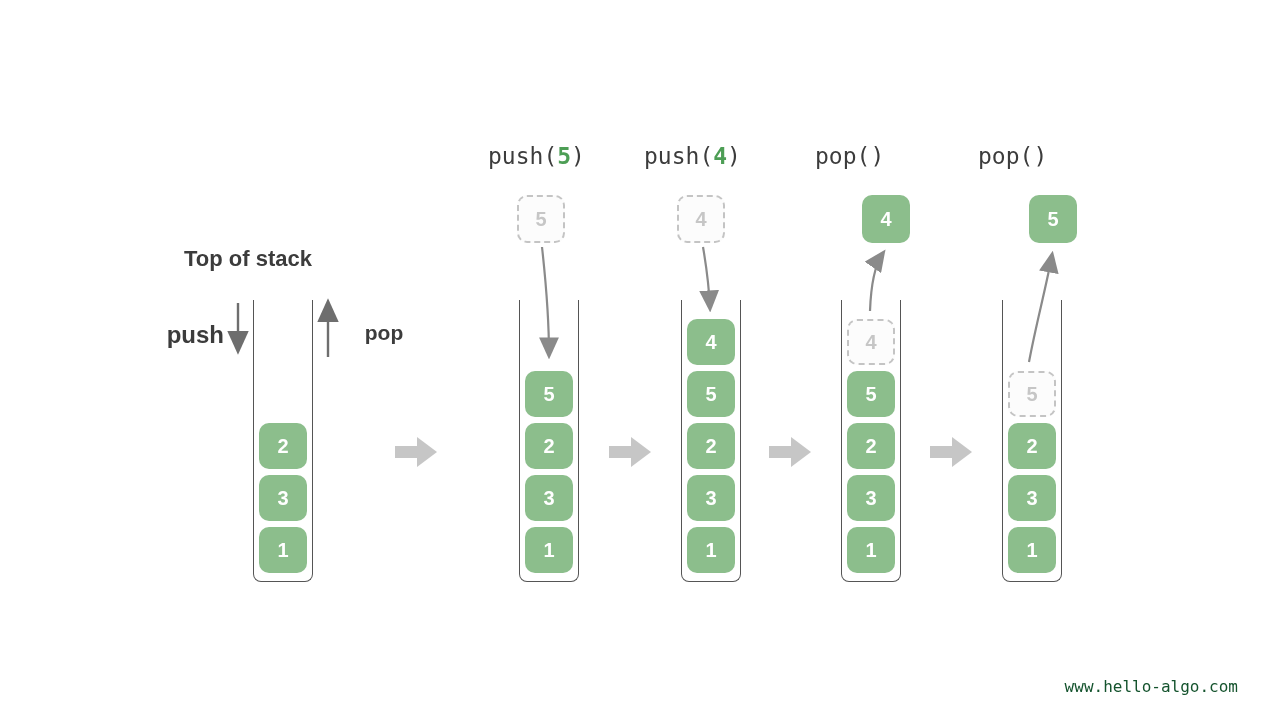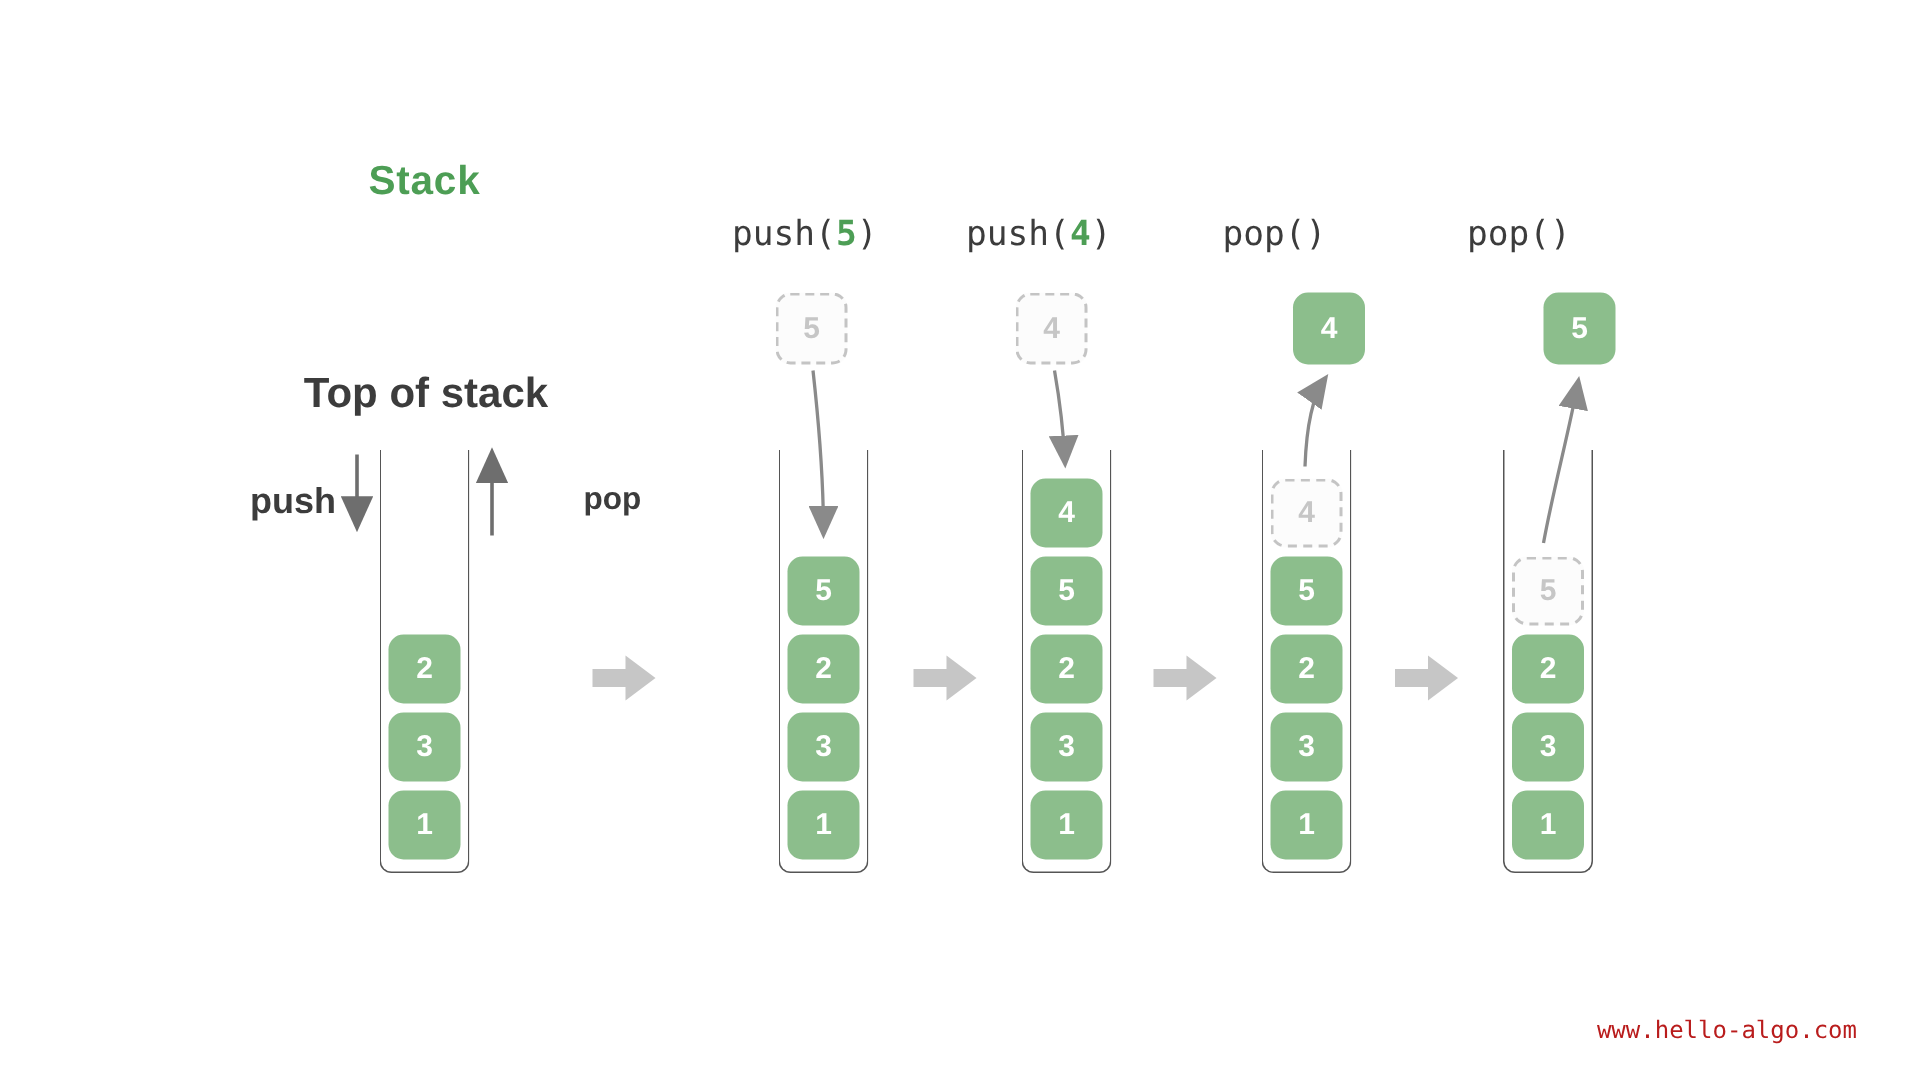--- a/index.html
+++ b/index.html
@@ -5,24 +5,24 @@
   html,body{margin:0;padding:0;background:#ffffff;}
   .canvas{
     position:relative;width:1280px;height:720px;background:#ffffff;overflow:hidden;
     font-family:"Liberation Sans",sans-serif;
   }
   .title{
     position:absolute;left:183px;top:105px;width:200px;text-align:center;
     font-size:27px;font-weight:bold;color:#4d9e55;letter-spacing:.5px;
   }
   .anno{position:absolute;color:#3c3c3c;font-weight:bold;}
-  .top-lbl{left:184px;top:246px;width:200px;text-align:center;font-size:28px;}
+  .top-lbl{left:184px;top:246px;width:200px;font-size:22px;}
   .bottom-lbl{left:164px;top:614px;width:240px;text-align:center;font-size:23px;}
   .push-lbl{left:140px;top:321px;width:84px;text-align:right;font-size:24px;}
-  .pop-lbl{left:342px;top:321px;width:84px;text-align:left;font-size:21px;margin-left:47px;}
+  .pop-lbl{left:342px;top:321px;width:84px;text-align:center;font-size:21px;}
   .op-label{
     position:absolute;top:143px;width:140px;
     font-family:"DejaVu Sans Mono",monospace;font-size:23px;color:#3c3c3c;
     white-space:nowrap;
   }
   .op-label .op-arg{color:#4d9e55;font-weight:bold;}
   .stack-container{
     position:absolute;top:300px;width:60px;height:282px;box-sizing:border-box;
     border-left:1px solid #555;border-right:1px solid #555;border-bottom:1px solid #555;
     border-radius:0 0 8px 8px;background:#ffffff;
@@ -38,29 +38,28 @@
   .float-box{
     position:absolute;top:195px;width:48px;height:48px;border-radius:10px;
     display:flex;align-items:center;justify-content:center;
     font-size:20px;font-weight:bold;box-sizing:border-box;
   }
   .float-box.green{background:#8cbe8c;color:#ffffff;}
   .float-box.dashed{background:#fcfcfc;border:2px dashed #c4c4c4;color:#c6c6c6;}
   .arrow-layer{position:absolute;left:0;top:0;width:1280px;height:720px;pointer-events:none;}
   .watermark{
     position:absolute;right:42px;top:677px;
-    font-family:"DejaVu Sans Mono",monospace;font-size:16px;color:#b91c1c;
+    font-family:"DejaVu Sans Mono",monospace;font-size:16px;color:#14532d;
   }
 </style>
 </head>
 <body>
 
 <div class="canvas">
 
-  <div class="title">Stack</div>
 
   <div class="anno top-lbl">Top of stack</div>
   <div class="anno push-lbl">push</div>
   <div class="anno pop-lbl">pop</div>
 
   <div class="op-label" style="left:488px;"><span>push(</span><span class="op-arg">5</span><span>)</span></div>
   <div class="op-label" style="left:644px;"><span>push(</span><span class="op-arg">4</span><span>)</span></div>
   <div class="op-label" style="left:815px;"><span>pop(</span><span class="op-arg"></span><span>)</span></div>
   <div class="op-label" style="left:978px;"><span>pop(</span><span class="op-arg"></span><span>)</span></div>
 

